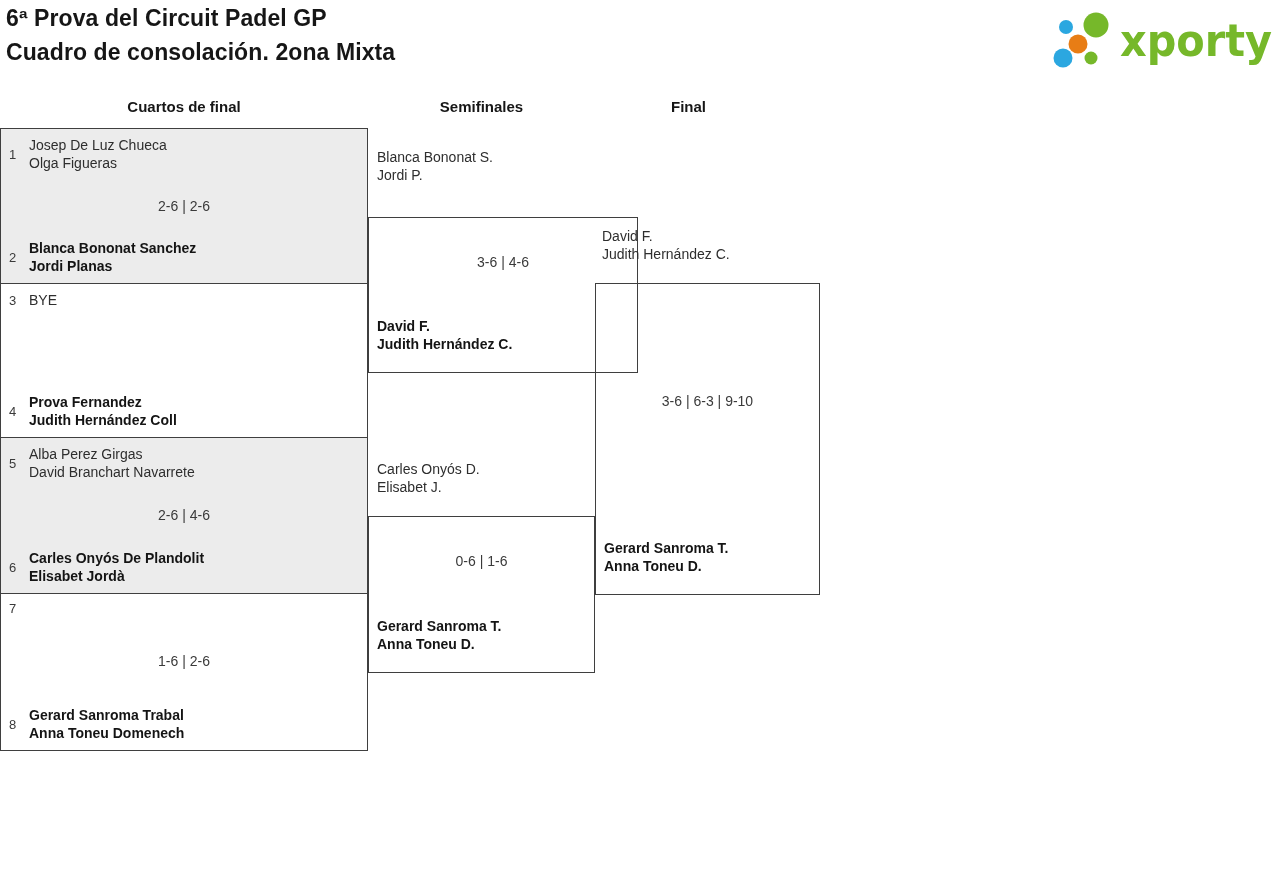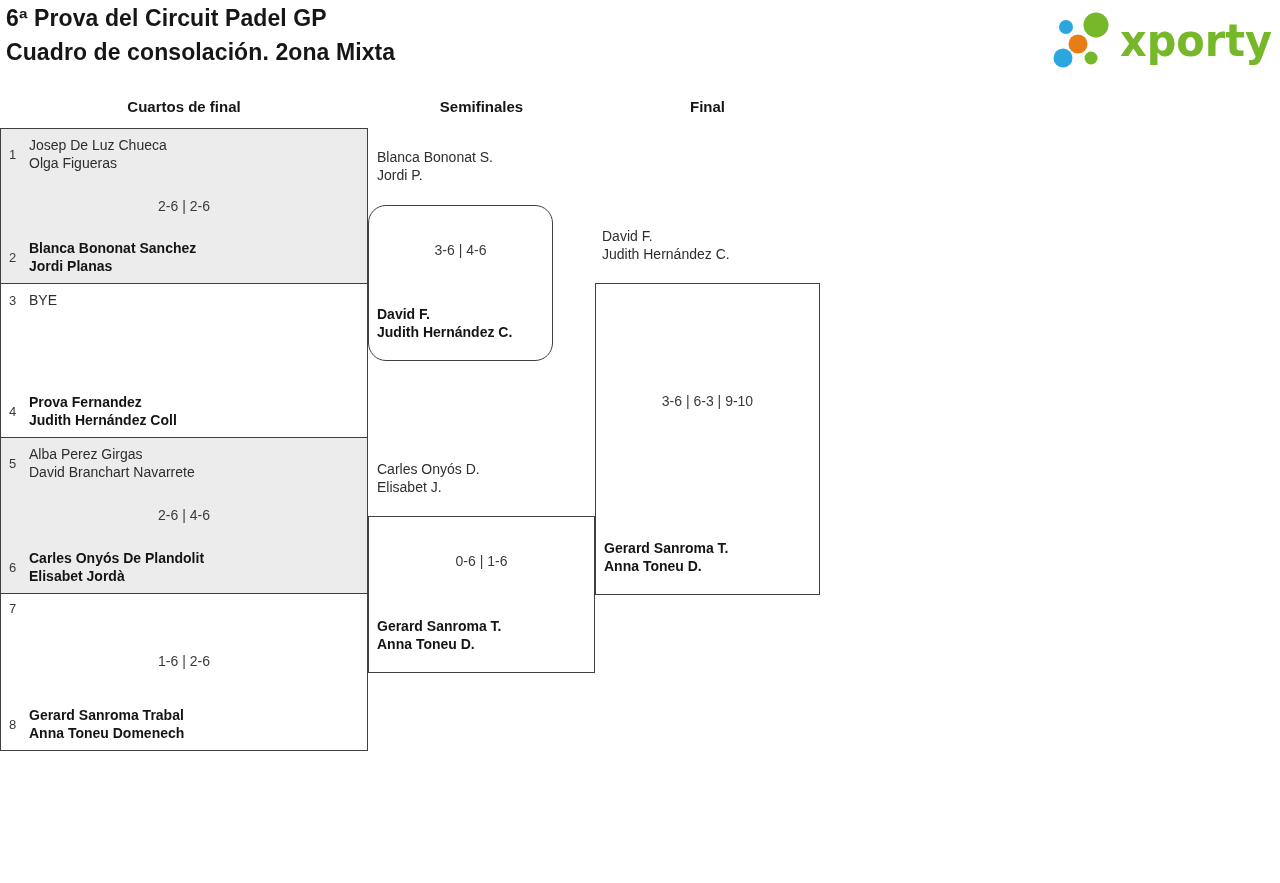--- a/index.html
+++ b/index.html
@@ -9,21 +9,21 @@
   
   .title { position:absolute; left:6px; top:1px; font-size:23px; line-height:34px;
            font-weight:600; color:#161616; letter-spacing:0.1px; }
   .logo { position:absolute; left:1052px; top:10px; width:224px; height:58px; cursor:pointer; }
 
   
   .round-header { position:absolute; top:98px; font-size:15px; font-weight:700;
                   color:#161616; text-align:center; }
   .rh-qf { left:0; width:368px; }
   .rh-sf { left:368px; width:227px; }
-  .rh-f  { left:595px; width:225px; }
+  .rh-f  { left:576px; width:225px; }
 
   
   .qf-col { position:absolute; left:0; top:128px; width:368px; }
   .qf-box { box-sizing:border-box; width:368px; border:1px solid #3f3f3f; background:#fff;
             display:flex; flex-direction:column; justify-content:space-between;
             padding:7px 8px 8px 8px; }
   .qf-box + .qf-box { margin-top:-1px; }
   .qf-box:nth-child(1) { height:156px; }
   .qf-box:nth-child(2) { height:155px; }
   .qf-box:nth-child(3) { height:157px; }
@@ -32,21 +32,21 @@
 
   .team-row { display:flex; align-items:center; }
   .seed { flex:0 0 20px; width:20px; font-size:13px; color:#3a3a3a; }
   .team { font-size:14px; line-height:18px; color:#2e2e2e; }
   .team .line { display:block; }
   .winner { font-weight:700; color:#141414; }
   .score { width:100%; text-align:center; font-size:14px; color:#3a3a3a; }
 
   
   .abs-box { position:absolute; box-sizing:border-box; border:1px solid #3f3f3f; background:#fff; }
-  .sf1-box { left:368px; top:205px; width:185px; height:156px;border-radius:18px; }
+  .sf1-box { left:368px; top:217px; width:270px; height:156px; }
   .sf2-box { left:368px; top:516px; width:227px; height:157px; }
   .final-box { left:595px; top:283px; width:225px; height:312px; background:transparent; }
   .box-score { position:absolute; left:0; right:0; top:36px; text-align:center;
                font-size:14px; color:#3a3a3a; }
   .final-box .box-score { top:109px; }
   .box-team { position:absolute; left:8px; top:100px; font-size:14px; line-height:18px; }
   .sf1-box .box-team { top:99px; }
   .final-box .box-team { top:255px; }
 
   

